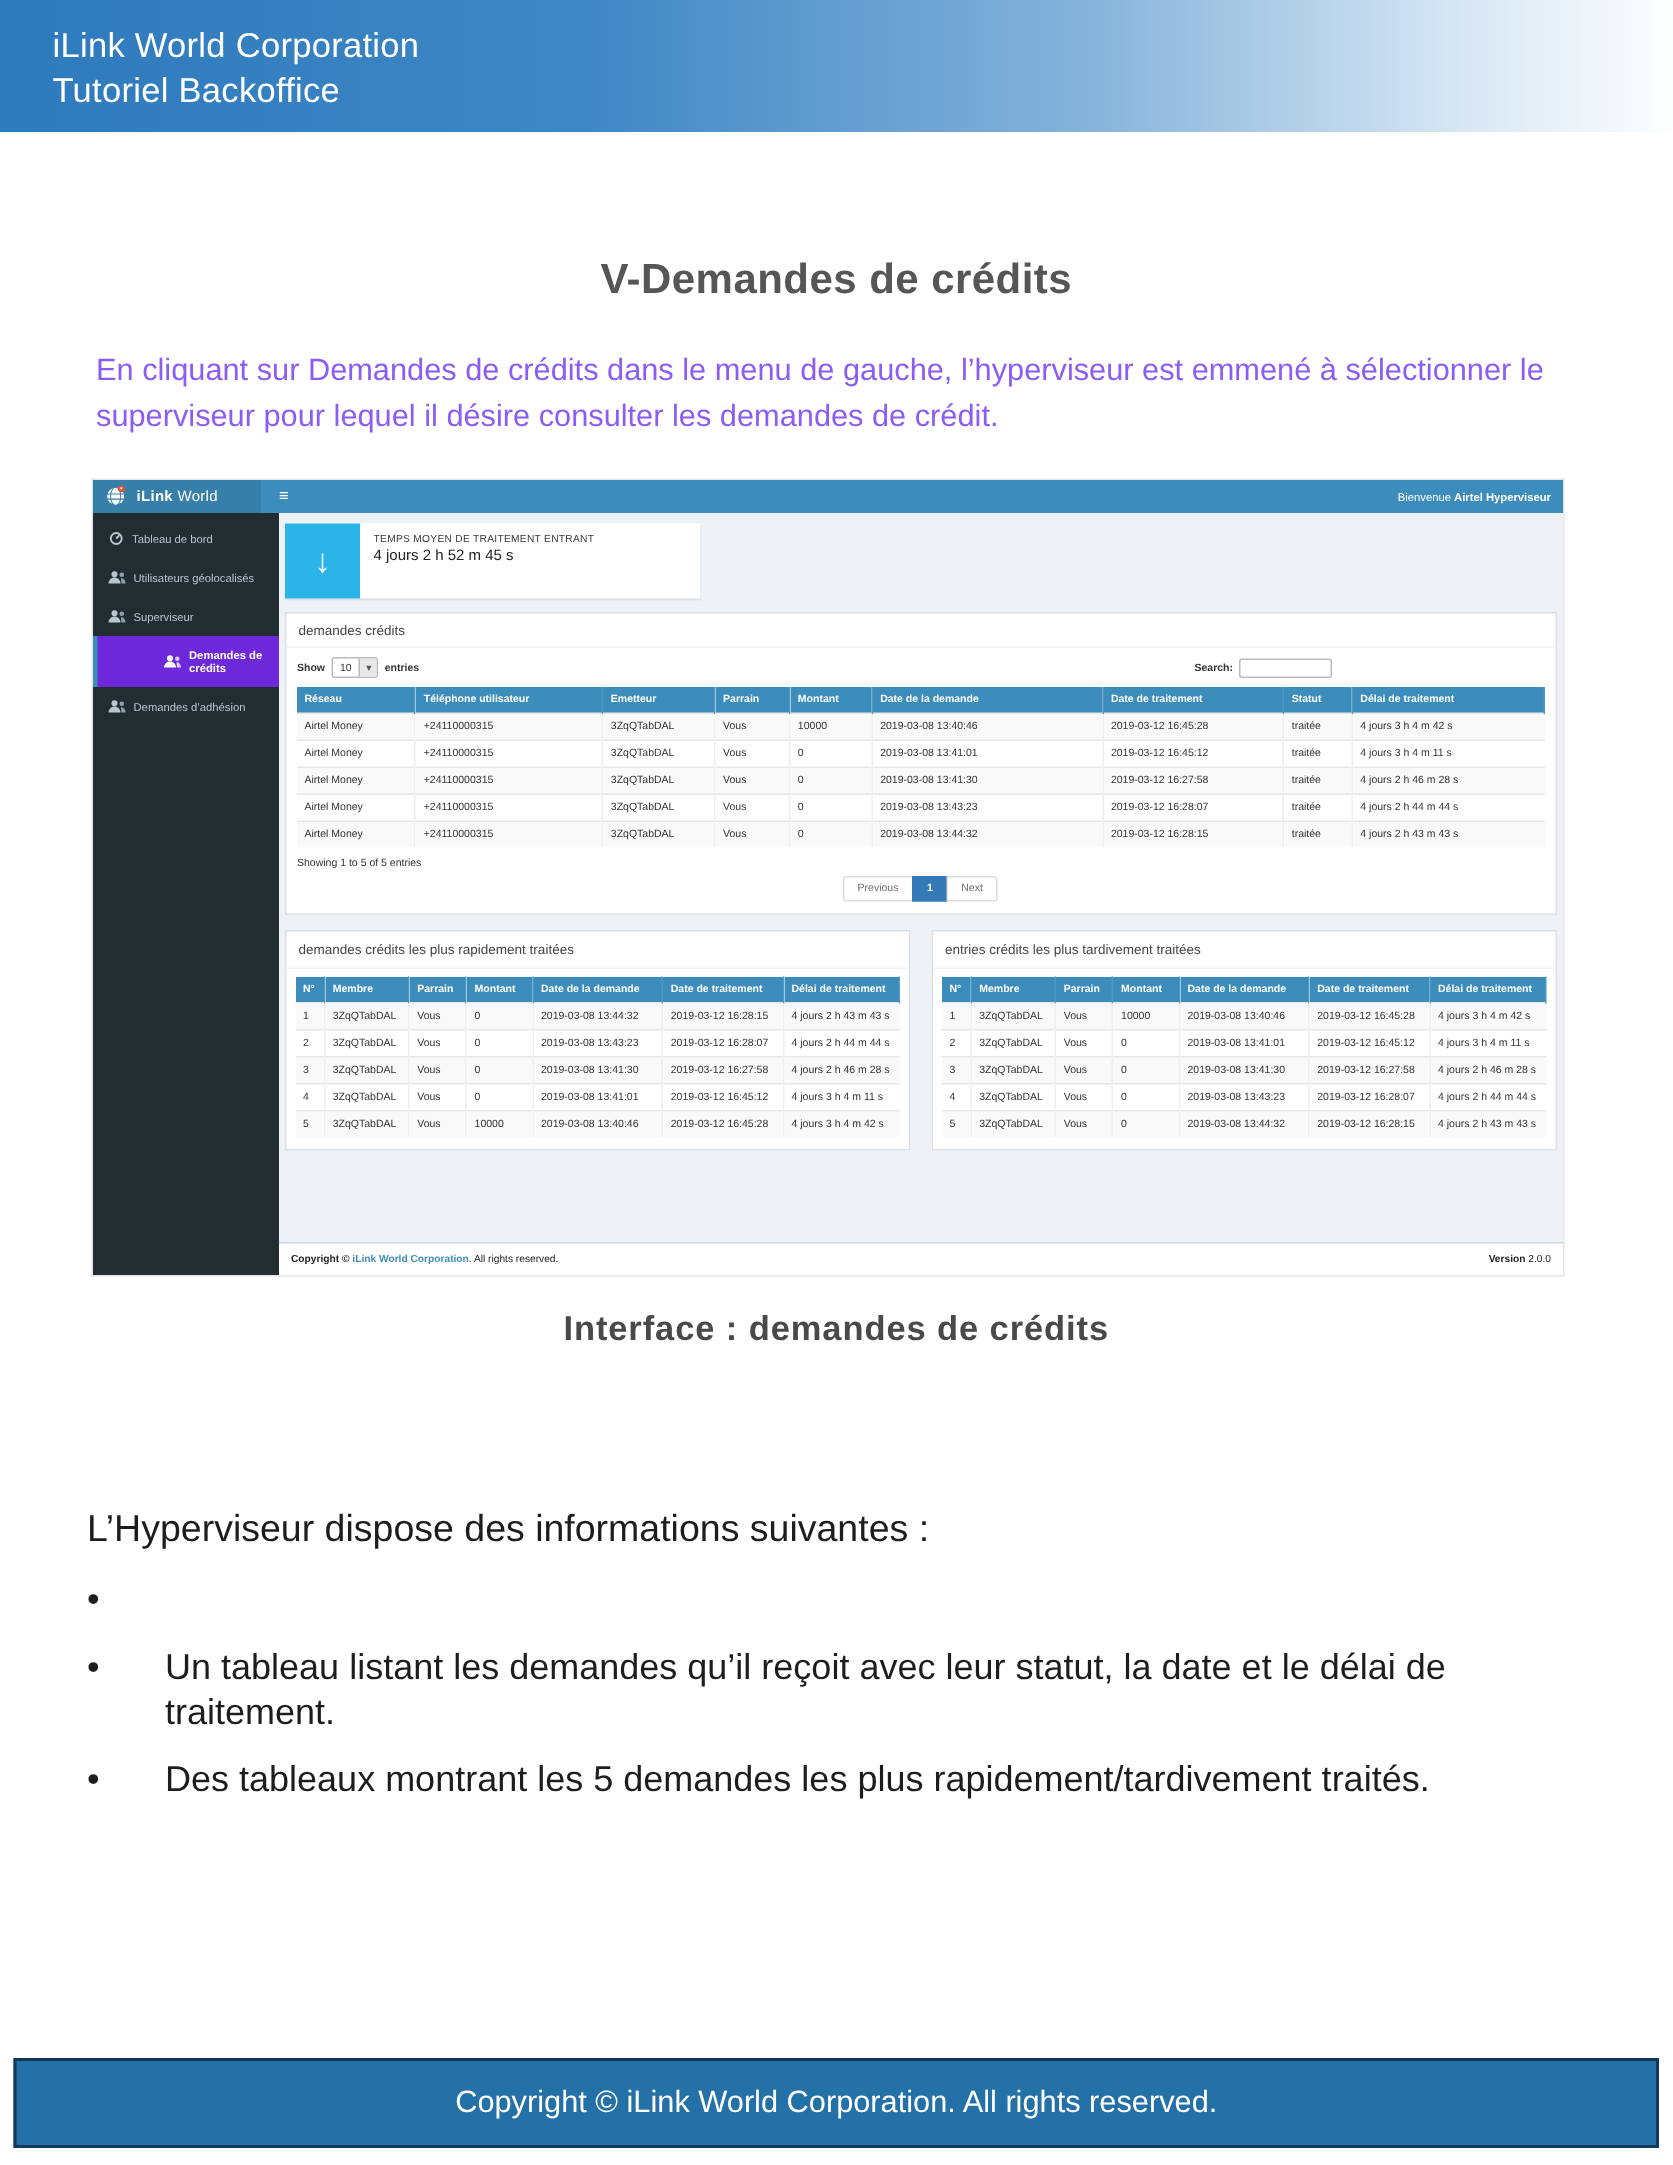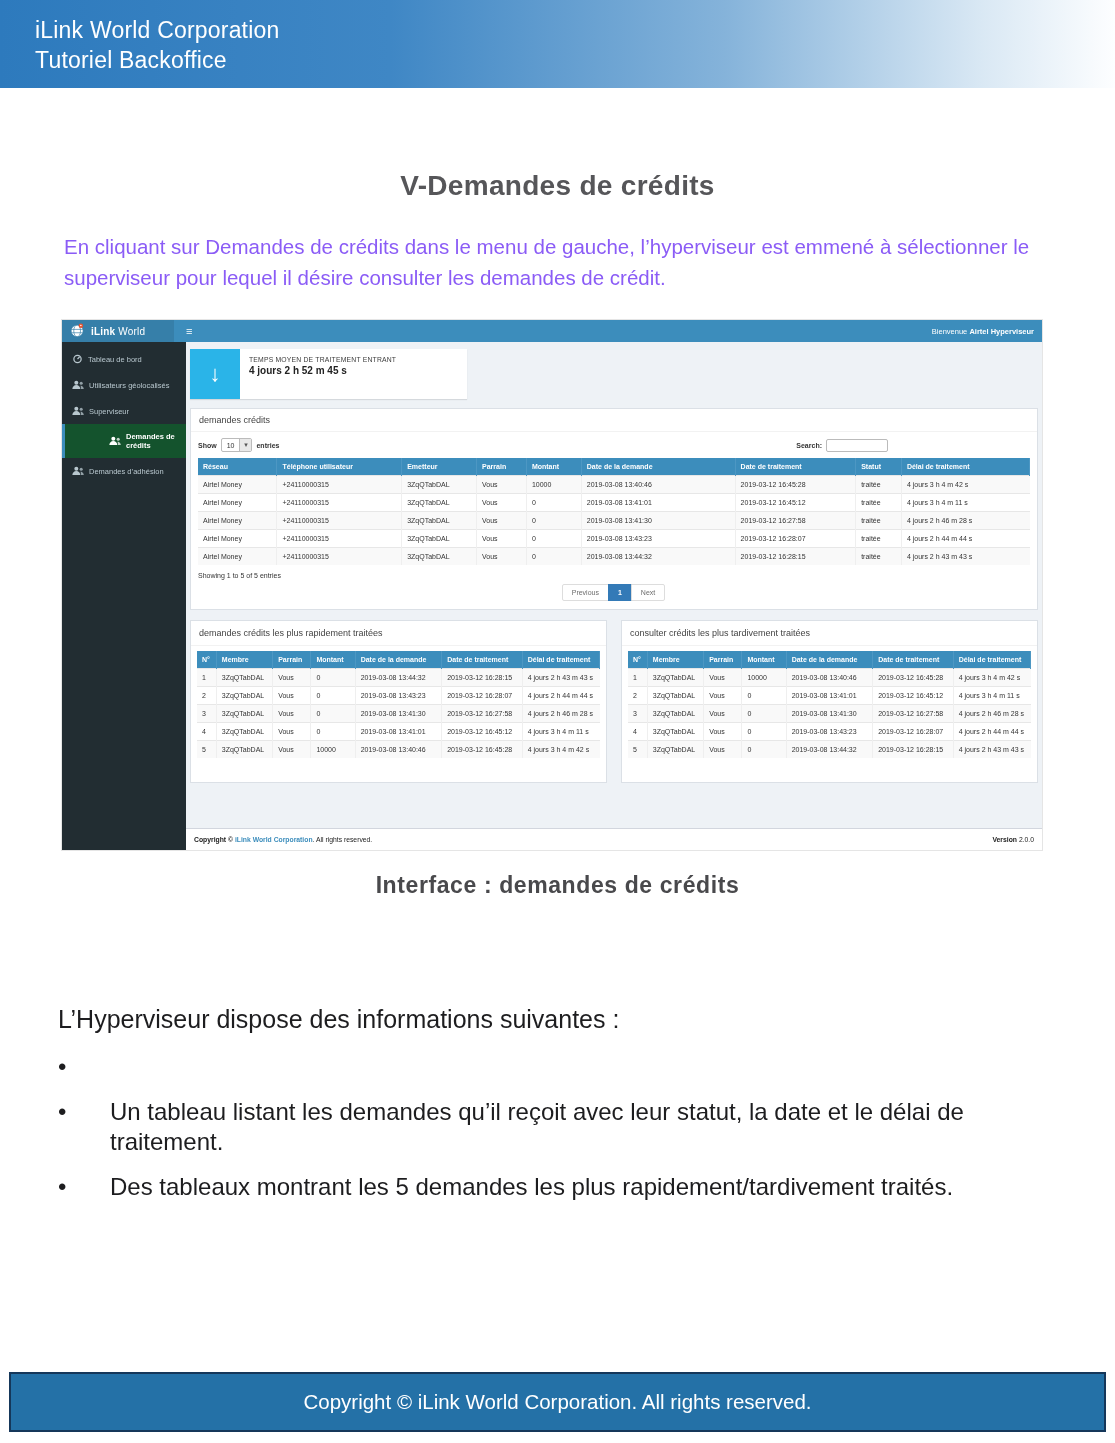--- a/index.html
+++ b/index.html
@@ -37,33 +37,33 @@
   .app-navbar { flex:1; background:#3c8dbc; color:#fff; display:flex; align-items:center;
     justify-content:space-between; padding:0 8px; }
   .hamburger { font-size:11px; cursor:pointer; padding:0 4px; }
   .welcome { font-size:7.5px; }
   .welcome b { font-weight:bold; }
 
   .app-bottom { display:flex; height:508px; }
   .sidebar { width:124px; background:#222d32; padding-top:4px; }
   .side-item { display:flex; align-items:center; gap:5px; padding:8px 7px; color:#b8c7ce;
     font-size:7.5px; cursor:pointer; border-left:3px solid transparent; }
-  .side-item.active { background:#14532d; color:#fff; font-weight:bold; border-left-color:#3c8dbc;padding-left:44px; }
+  .side-item.active { background:#6d28d9; color:#fff; font-weight:bold; border-left-color:#3c8dbc;padding-left:44px; }
   .side-item svg { flex:0 0 auto; }
 
   .app-right { flex:1; display:flex; flex-direction:column; }
   .content { flex:1; background:#eef2f6; padding:7px 4px 0 4px; }
 
   .info-box { width:277px; height:50px; background:#fff; display:flex;
     box-shadow:0 1px 1px rgba(0,0,0,0.1); margin-bottom:9px; }
   .info-box-icon { width:50px; height:50px; background:#2ab4e8; color:#fff; font-size:22px;
     display:flex; align-items:center; justify-content:center; }
   .info-box-text { padding:7px 0 0 9px; }
   .info-box-label { font-size:6.8px; color:#3a3a3a; letter-spacing:0.2px; }
-  .info-box-value { font-size:10px; font-weight:bold; color:#222; margin-top:2px; }
+  .info-box-value { font-size:10px; font-weight:normal; color:#222; margin-top:2px; }
 
   .panel { background:#fff; border:1px solid #dbe0e6; }
   .panel-title { font-size:9px; color:#444; padding:6px 8px; border-bottom:1px solid #f2f2f2; }
   .main-panel { min-height:198px; }
   .panel-body { padding:6px 7px 8px 7px; }
 
   .table-controls { display:flex; justify-content:space-between; align-items:center; margin-bottom:6px; }
   .dt-length { display:flex; align-items:center; gap:4px; font-size:7px; font-weight:bold; color:#333; }
   .dt-select { display:inline-flex; align-items:center; border:1px solid #bbb; border-radius:2px;
     background:#fff; font-weight:normal; height:14px; cursor:pointer; }
@@ -100,21 +100,21 @@
 
   .dt-summary { font-size:7px; color:#333; margin-top:7px; }
   .dt-paging { display:flex; justify-content:center; margin-top:5px; }
   .pg { display:inline-block; border:1px solid #ddd; background:#fff; color:#6d6d6d;
     font-size:7px; padding:4px 9px; margin-left:-1px; cursor:pointer; }
   .pg.first { border-radius:2px 0 0 2px; }
   .pg.last { border-radius:0 2px 2px 0; }
   .pg.active { background:#337ab7; border-color:#337ab7; color:#fff; font-weight:bold; }
 
   .bottom-panels { display:flex; gap:14px; margin-top:10px; }
-  .bottom-panels .panel { flex:1; padding-bottom:20px; }
+  .bottom-panels .panel { flex:1; padding-bottom:4px; }
   .bottom-panels .panel-title { padding:7px 8px; }
   .bottom-panels .panel-body { padding:5px 6px 4px 6px; }
 
   .app-footer { height:22px; background:#fff; border-top:1px solid #d2d6de;
     display:flex; align-items:center; justify-content:space-between; padding:0 8px; font-size:6.8px; color:#222; }
   .app-footer .brand-link { color:#3c8dbc; font-weight:bold; cursor:pointer; }
   .app-footer b { font-weight:bold; }
 </style>
 </head>
 <body>
@@ -363,21 +363,21 @@
                       <td>10000</td>
                       <td>2019-03-08 13:40:46</td>
                       <td>2019-03-12 16:45:28</td>
                       <td>4 jours 3 h 4 m 42 s</td>
                     </tr>
                   </tbody>
               </table>
             </div>
           </div>
           <div class="panel">
-            <div class="panel-title">consulter crédits les plus tardivement traitées</div>
+            <div class="panel-title">entries crédits les plus tardivement traitées</div>
             <div class="panel-body">
               <table class="dt mini-dt">
                 <thead>
                     <tr>
                       <th>N°</th>
                       <th>Membre</th>
                       <th>Parrain</th>
                       <th>Montant</th>
                       <th>Date de la demande</th>
                       <th>Date de traitement</th>

